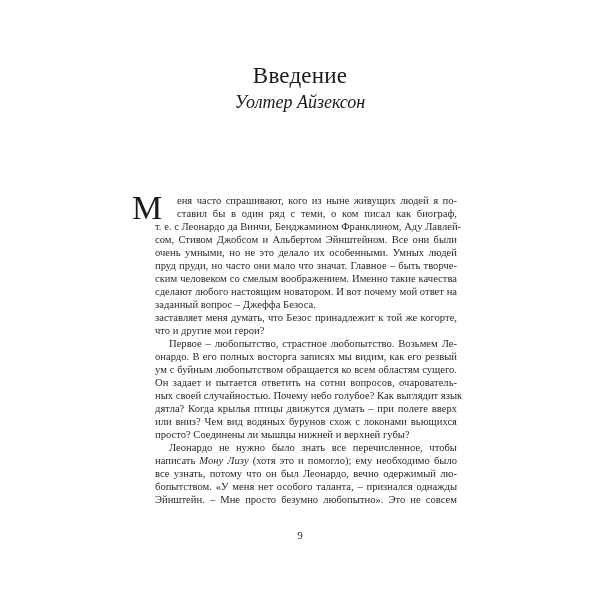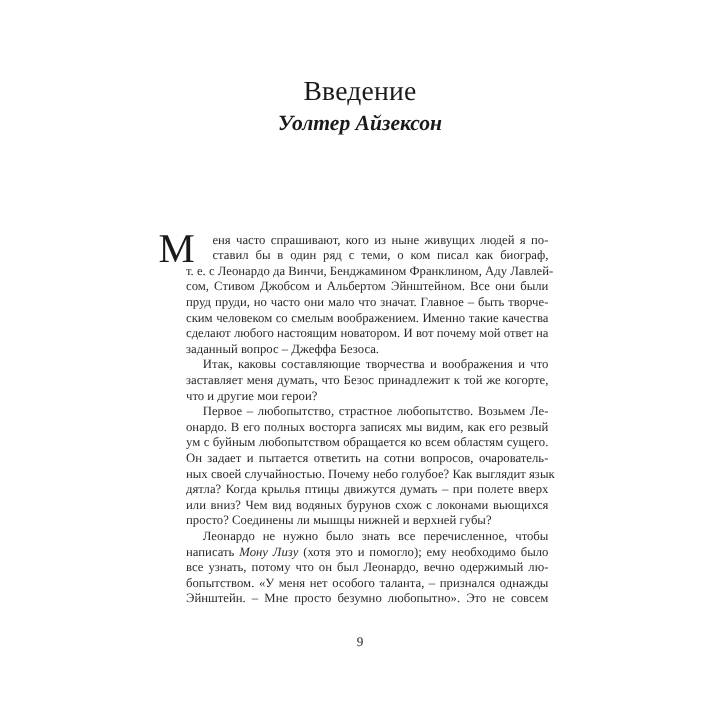--- a/index.html
+++ b/index.html
@@ -6,21 +6,21 @@
   body { width: 600px; height: 600px; position: relative; overflow: hidden; }
   .page { position: absolute; left: 0; top: 0; width: 528px; height: 600px; background: #ffffff; }
   .title {
     position: absolute; left: 0; width: 600px; top: 63px;
     text-align: center; font-family: "Liberation Serif", "DejaVu Serif", serif;
     font-size: 23px; color: #1a1a1a; letter-spacing: 0.2px;
   }
   .subtitle {
     position: absolute; left: 0; width: 600px; top: 92px;
     text-align: center; font-family: "Liberation Serif", "DejaVu Serif", serif;
-    font-style: italic; font-size: 18px; color: #1a1a1a; font-weight: bold;
+    font-style: italic; font-size: 18px; color: #1a1a1a;
   }
   .body {
     position: absolute; left: 132px; top: 194px; width: 302px;
     font-family: "Liberation Serif", "DejaVu Serif", serif;
     font-size: 10.6px; line-height: 13px; color: #2a2a2a; margin-left: 23px;
   }
   .line { display: block; white-space: nowrap; text-align: justify; text-align-last: justify; height: 13px; }
   .line.last { text-align-last: left; }
   .line.indent { padding-left: 14px; }
   .line.drop { padding-left: 22px; }
@@ -43,25 +43,25 @@
   <div class="title">Введение</div>
   <div class="subtitle">Уолтер Айзексон</div>
 
   <div class="dropcap">М</div>
 
   <div class="body">
     <span class="line drop">еня часто спрашивают, кого из ныне живущих людей я по-</span>
     <span class="line drop">ставил бы в один ряд с теми, о ком писал как биограф,</span>
     <span class="line">т. е. с Леонардо да Винчи, Бенджамином Франклином, Аду Лавлей-</span>
     <span class="line">сом, Стивом Джобсом и Альбертом Эйнштейном. Все они были</span>
+    <span class="line">очень умными, но не это делало их особенными. Умных людей</span>
     <span class="line">пруд пруди, но часто они мало что значат. Главное – быть творче-</span>
     <span class="line">ским человеком со смелым воображением. Именно такие качества</span>
     <span class="line">сделают любого настоящим новатором. И вот почему мой ответ на</span>
     <span class="line last">заданный вопрос – Джеффа Безоса.</span>
-    <span class="line indent">Итак, каковы составляющие творчества и воображения и что</span>
     <span class="line">заставляет меня думать, что Безос принадлежит к той же когорте,</span>
     <span class="line last">что и другие мои герои?</span>
     <span class="line indent">Первое – любопытство, страстное любопытство. Возьмем Ле-</span>
     <span class="line">онардо. В его полных восторга записях мы видим, как его резвый</span>
     <span class="line">ум с буйным любопытством обращается ко всем областям сущего.</span>
     <span class="line">Он задает и пытается ответить на сотни вопросов, очарователь-</span>
     <span class="line">ных своей случайностью. Почему небо голубое? Как выглядит язык</span>
     <span class="line">дятла? Когда крылья птицы движутся думать – при полете вверх</span>
     <span class="line">или вниз? Чем вид водяных бурунов схож с локонами вьющихся</span>
     <span class="line last">просто? Соединены ли мышцы нижней и верхней губы?</span>

